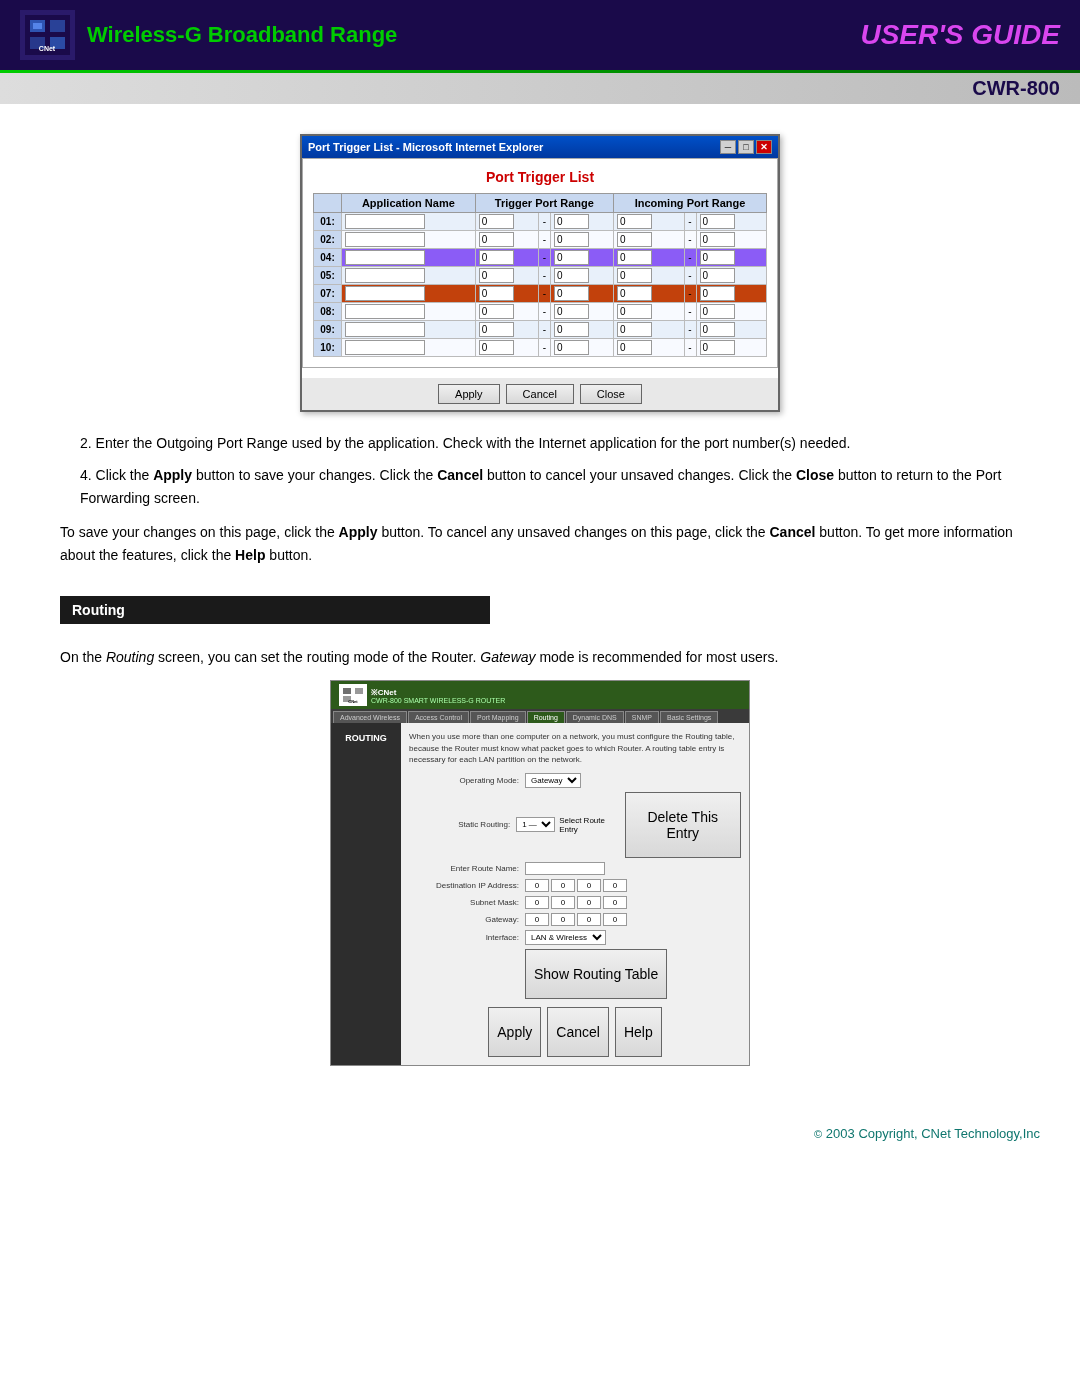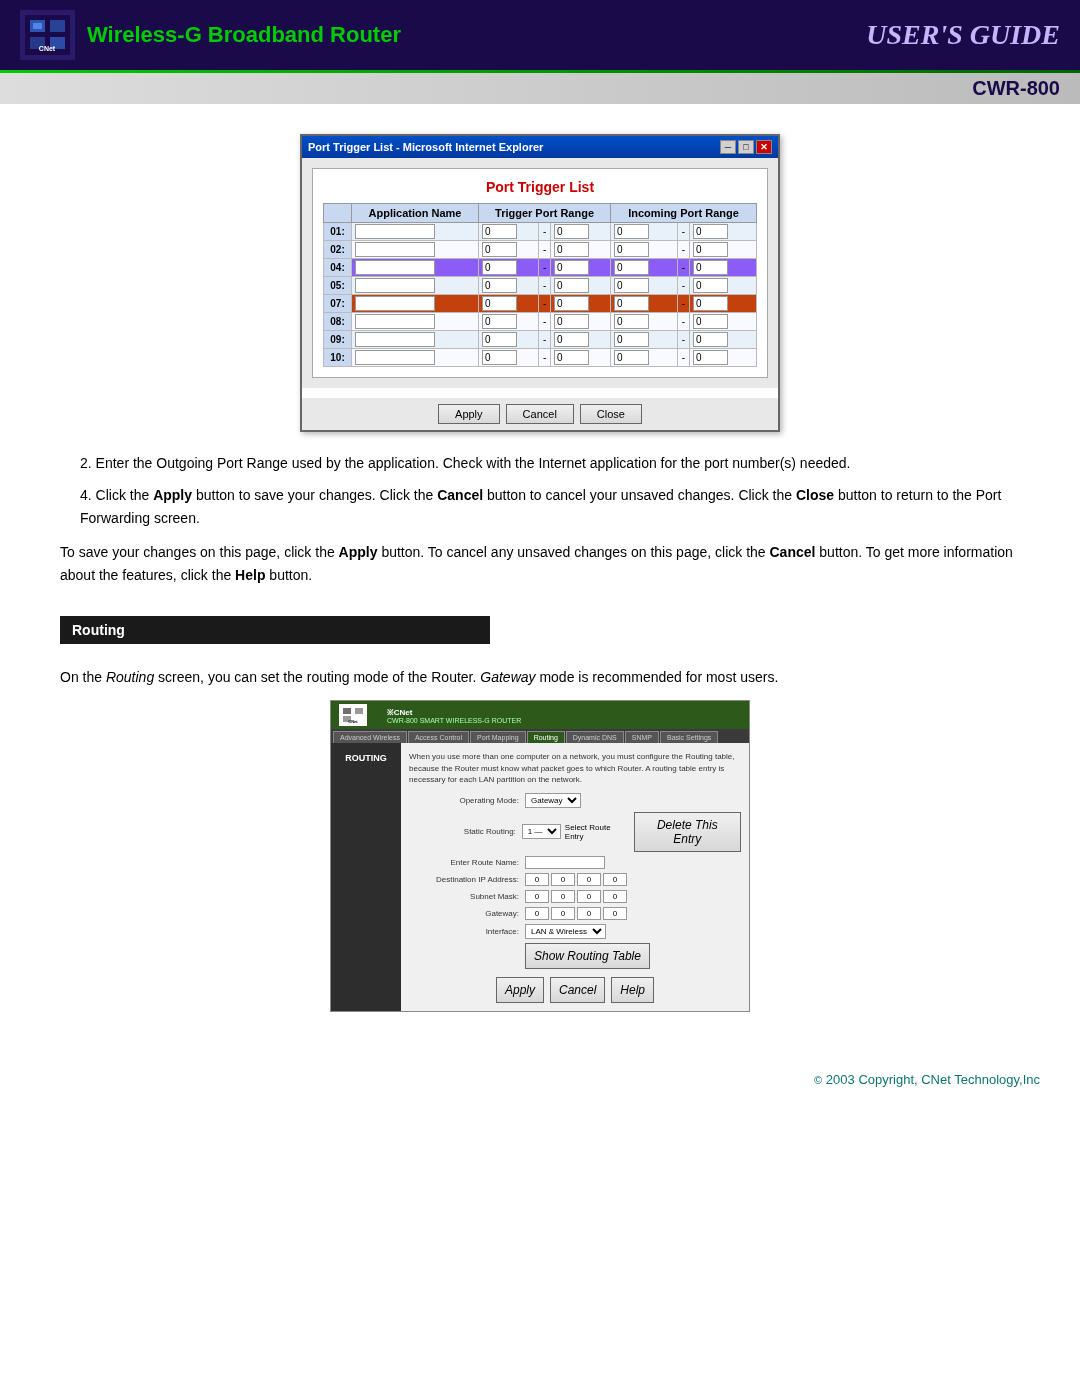--- a/index.html
+++ b/index.html
@@ -41,24 +41,24 @@
     .header-title {
       color: #fff;
       font-size: 22px;
       font-weight: bold;
       font-family: Arial, sans-serif;
     }
     .header-title span {
       color: #00cc00;
     }
     .header-right {
-      color: #c4b5fd;
+      color: #d946ef;
       font-size: 28px;
       font-weight: bold;
-      font-family: Liberation Serif, serif;
+      font-family: Liberation Sans, sans-serif;
       font-style: italic;
     }
 
     
     .cwr-strip {
       background: linear-gradient(to right, #ddd, #bbb);
       text-align: right;
       padding: 4px 20px;
       font-size: 20px;
       font-weight: bold;
@@ -104,21 +104,20 @@
       font-size: 9px;
       font-weight: bold;
       cursor: pointer;
       border: 1px solid #888;
     }
     .btn-min { background: #d0d0d0; color: #000; }
     .btn-max { background: #d0d0d0; color: #000; }
     .btn-close { background: #cc0000; color: #fff; }
 
     .browser-content {
-      padding: 10px;
       background: #e8e8e8;
     }
 
     
     .port-trigger-container {
       background: #fff;
       border: 1px solid #aaa;
       padding: 10px;
     }
     .port-trigger-title {
@@ -208,21 +207,21 @@
     .router-top-bar {
       background: #2d5a1b;
       padding: 3px 8px;
       display: flex;
       align-items: center;
       gap: 8px;
     }
     .router-logo {
       display: flex;
       align-items: center;
-      gap: 20px;
+      gap: 4px;
     }
     .router-logo-box {
       width: 28px;
       height: 22px;
       background: #fff;
       display: flex;
       align-items: center;
       justify-content: center;
       font-size: 7px;
       font-weight: bold;
@@ -322,26 +321,25 @@
       gap: 2px;
     }
     .router-ip-input {
       width: 24px;
       border: 1px solid #999;
       padding: 1px 2px;
       font-size: 8px;
       text-align: center;
     }
     .router-btn-small {
-      padding: 5px 8px;
+      padding: 16px 8px;
       border: 1px solid #666;
       background: linear-gradient(to bottom, #f0f0f0, #d8d8d8);
-      font-size: 12px;
+      font-size: 14px;
       cursor: pointer;
-      font-style: italic;
     }
     .router-bottom-btns {
       display: flex;
       justify-content: center;
       gap: 6px;
       margin-top: 8px;
     }
 
     
     .footer {
@@ -370,21 +368,21 @@
         <rect x="0" y="0" width="45" height="40" fill="#1a0a4a"></rect>
         <rect x="5" y="5" width="15" height="12" fill="#3366cc" opacity="0.8"></rect>
         <rect x="8" y="8" width="9" height="6" fill="#6699ff" opacity="0.7"></rect>
         <rect x="25" y="5" width="15" height="12" fill="#3366cc" opacity="0.6"></rect>
         <rect x="5" y="22" width="15" height="12" fill="#3366cc" opacity="0.5"></rect>
         <rect x="25" y="22" width="15" height="12" fill="#3366cc" opacity="0.7"></rect>
         <text x="22" y="36" fill="#fff" font-size="7" font-weight="bold" text-anchor="middle" font-family="Arial">CNet</text>
       </svg>
     </div>
     <span class="header-title">
-      <span>Wireless-</span><span style="color:#00cc00;">G</span><span> Broadband Router</span>
+      <span>Wireless-</span><span style="color:#00cc00;">G</span><span> Broadband Range</span>
     </span>
   </div>
   <div class="header-right">USER'S GUIDE</div>
 </div>
 <div class="header-divider"></div>
 
 <div class="cwr-strip">
   <span>CWR-800</span>
 </div>
 

